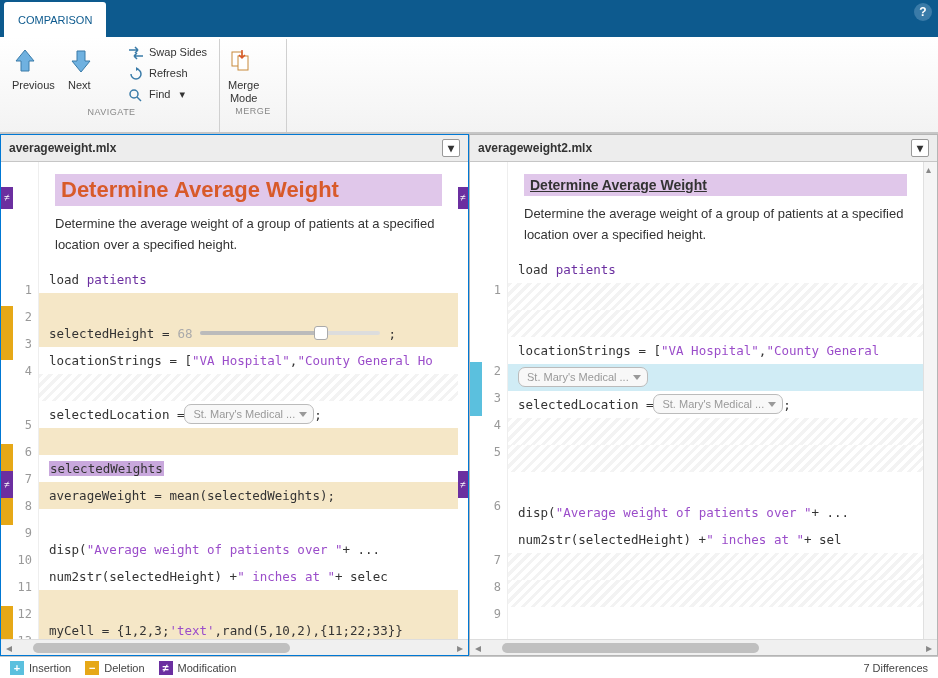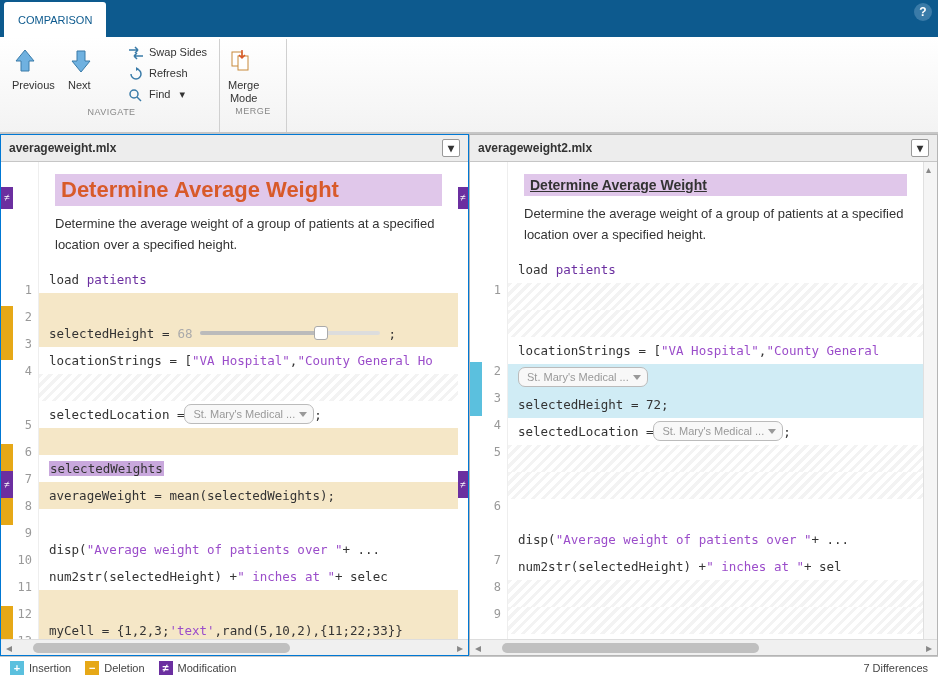--- a/index.html
+++ b/index.html
@@ -283,23 +283,20 @@
         </div>
         <div class="doc-desc">Determine the average weight of a group of patients at a specified location over a specified height.</div>
         <div class="code-area">
           <div class="code-line bg-plain"><span>load</span>&nbsp;<span class="tok-id">patients</span></div>
           <div class="code-line bg-hatch"></div>
           <div class="code-line bg-hatch"></div>
           <div class="code-line bg-plain"><span>locationStrings = [</span><span class="tok-str">"VA Hospital"</span>,<span class="tok-str">"County General </span></div>
           <div class="code-line bg-ins">
               <span class="inline-drop">St. Mary's Medical ...</span>
             </div>
-          <div class="code-line bg-ins">
-              <span>selectedHeight = 72;</span>
-            </div>
           <div class="code-line bg-plain">
               <span>selectedLocation = </span>
               <span class="inline-drop">St. Mary's Medical ...</span>
               <span>;</span>
             </div>
           <div class="code-line bg-hatch"></div>
           <div class="code-line bg-hatch"></div>
           <div class="code-line bg-plain"></div>
           <div class="code-line bg-plain">
               <span>disp(</span>

